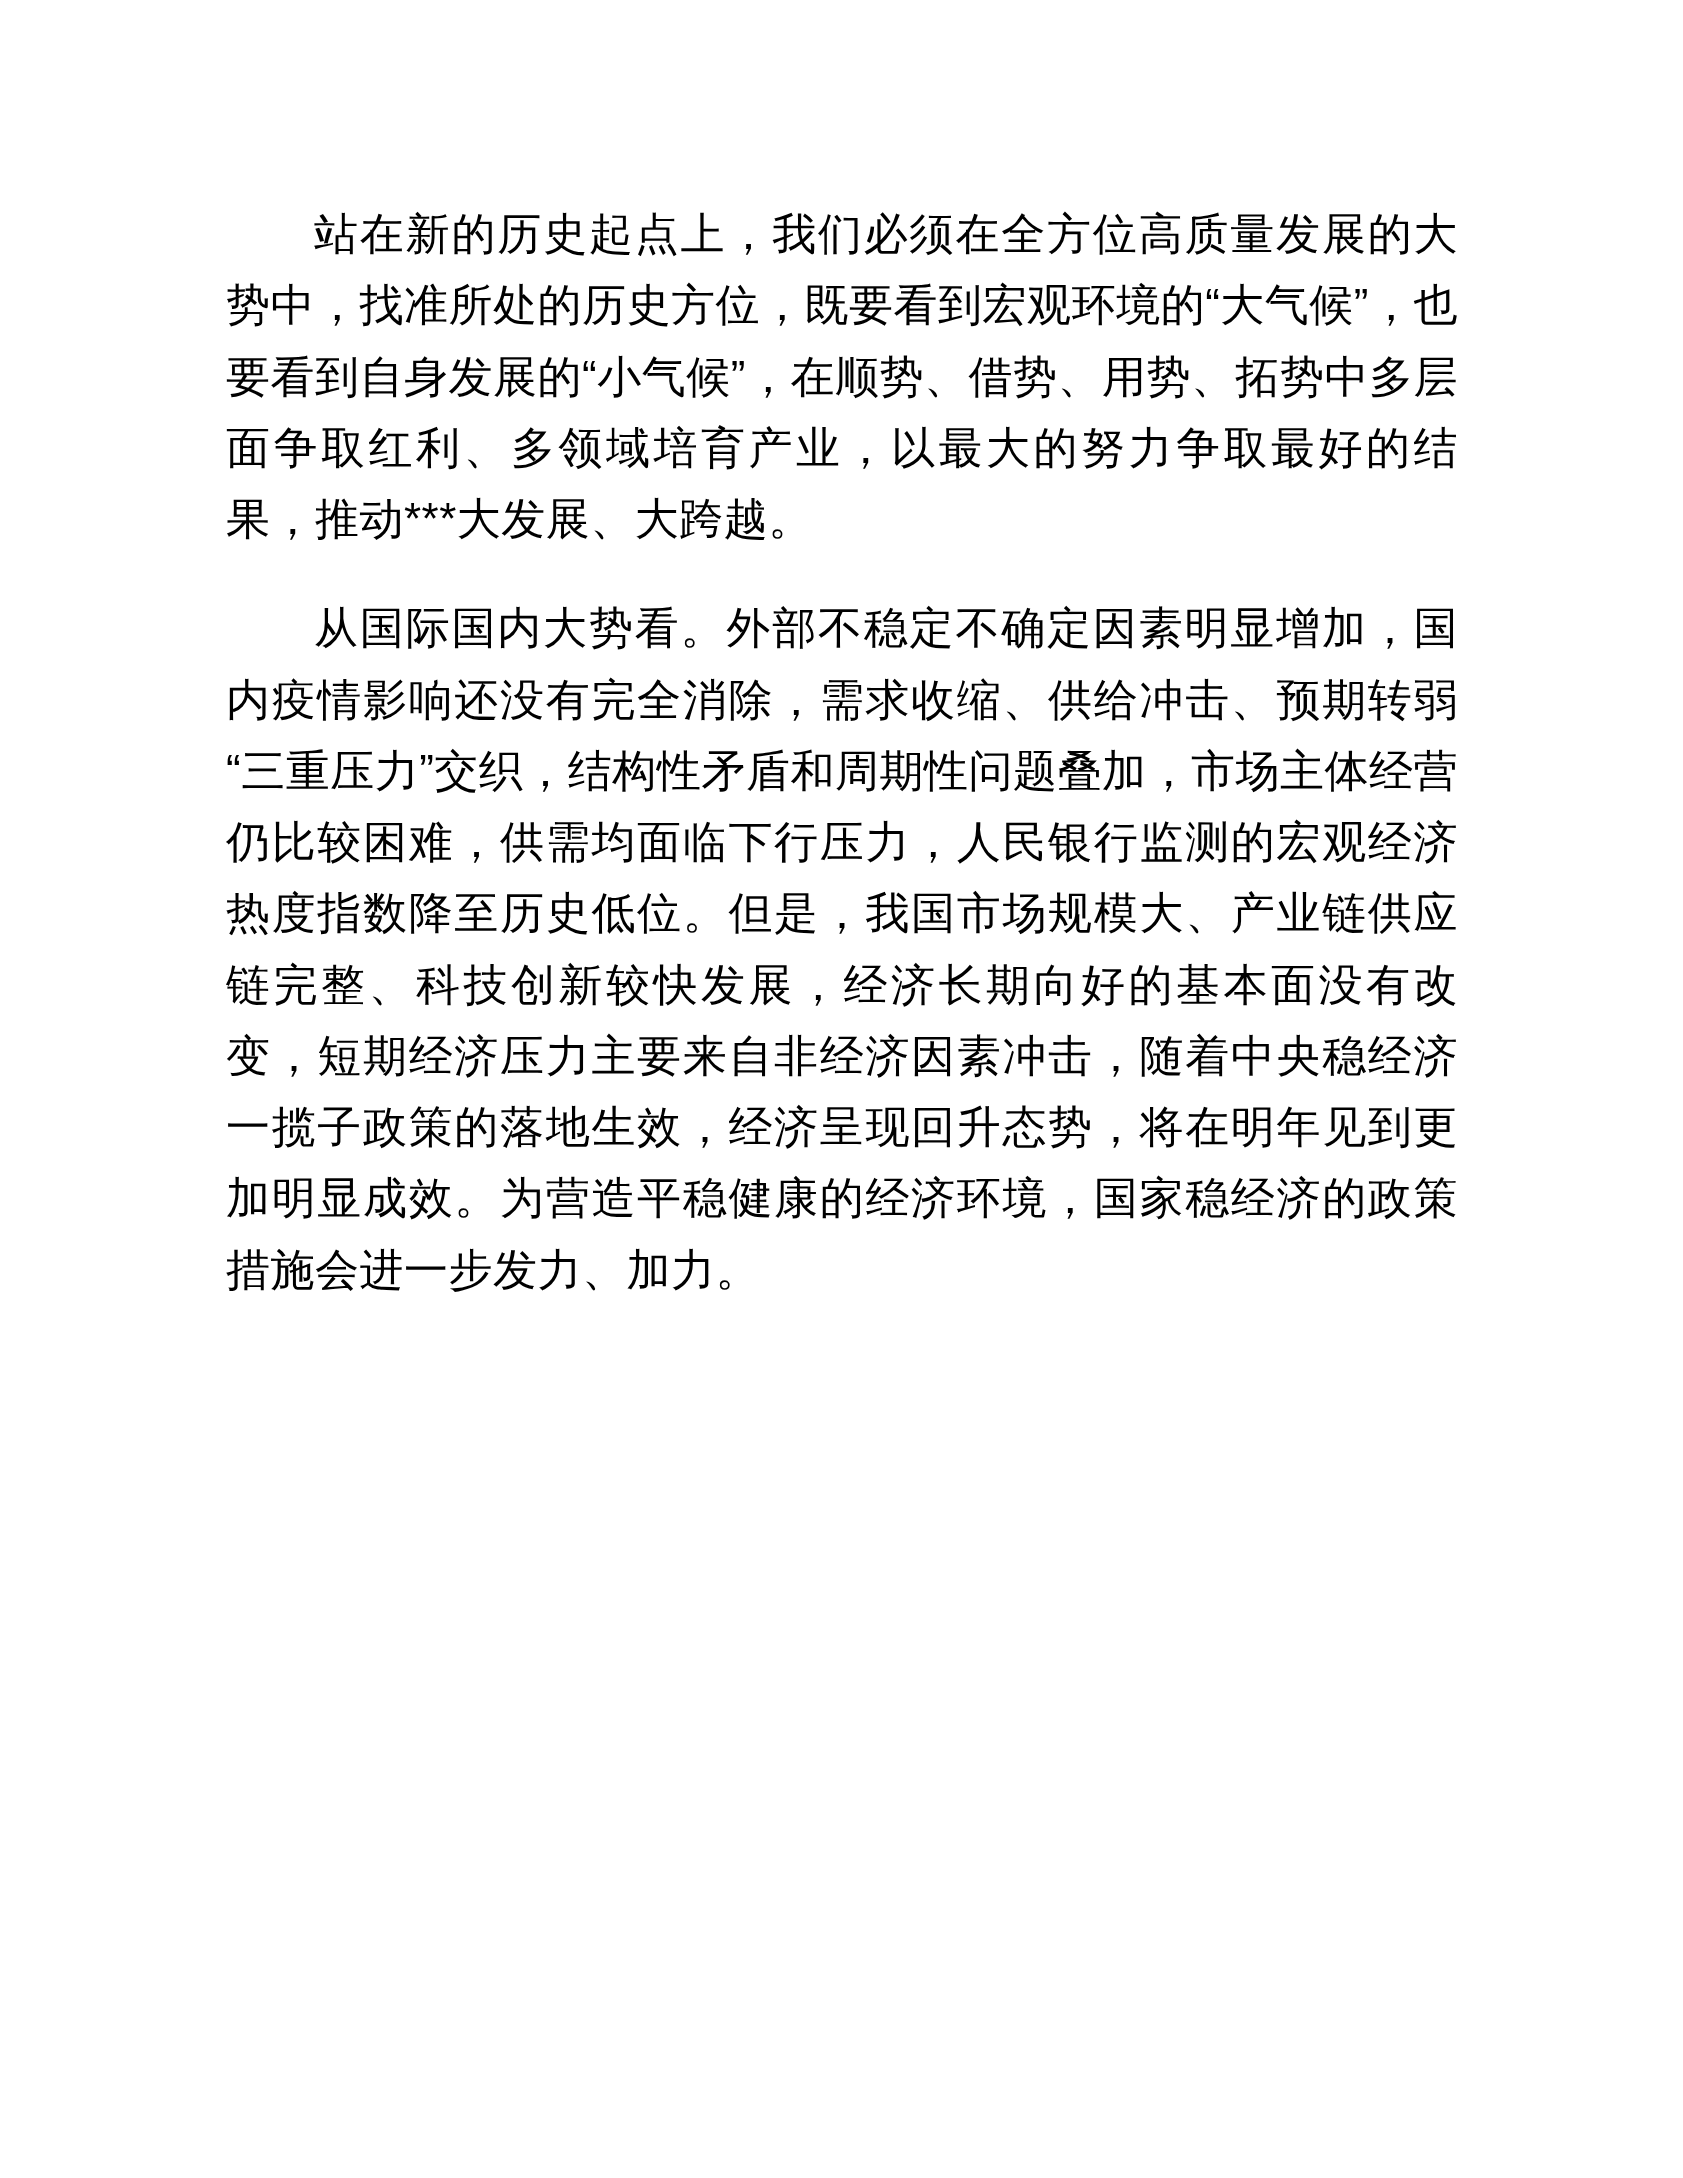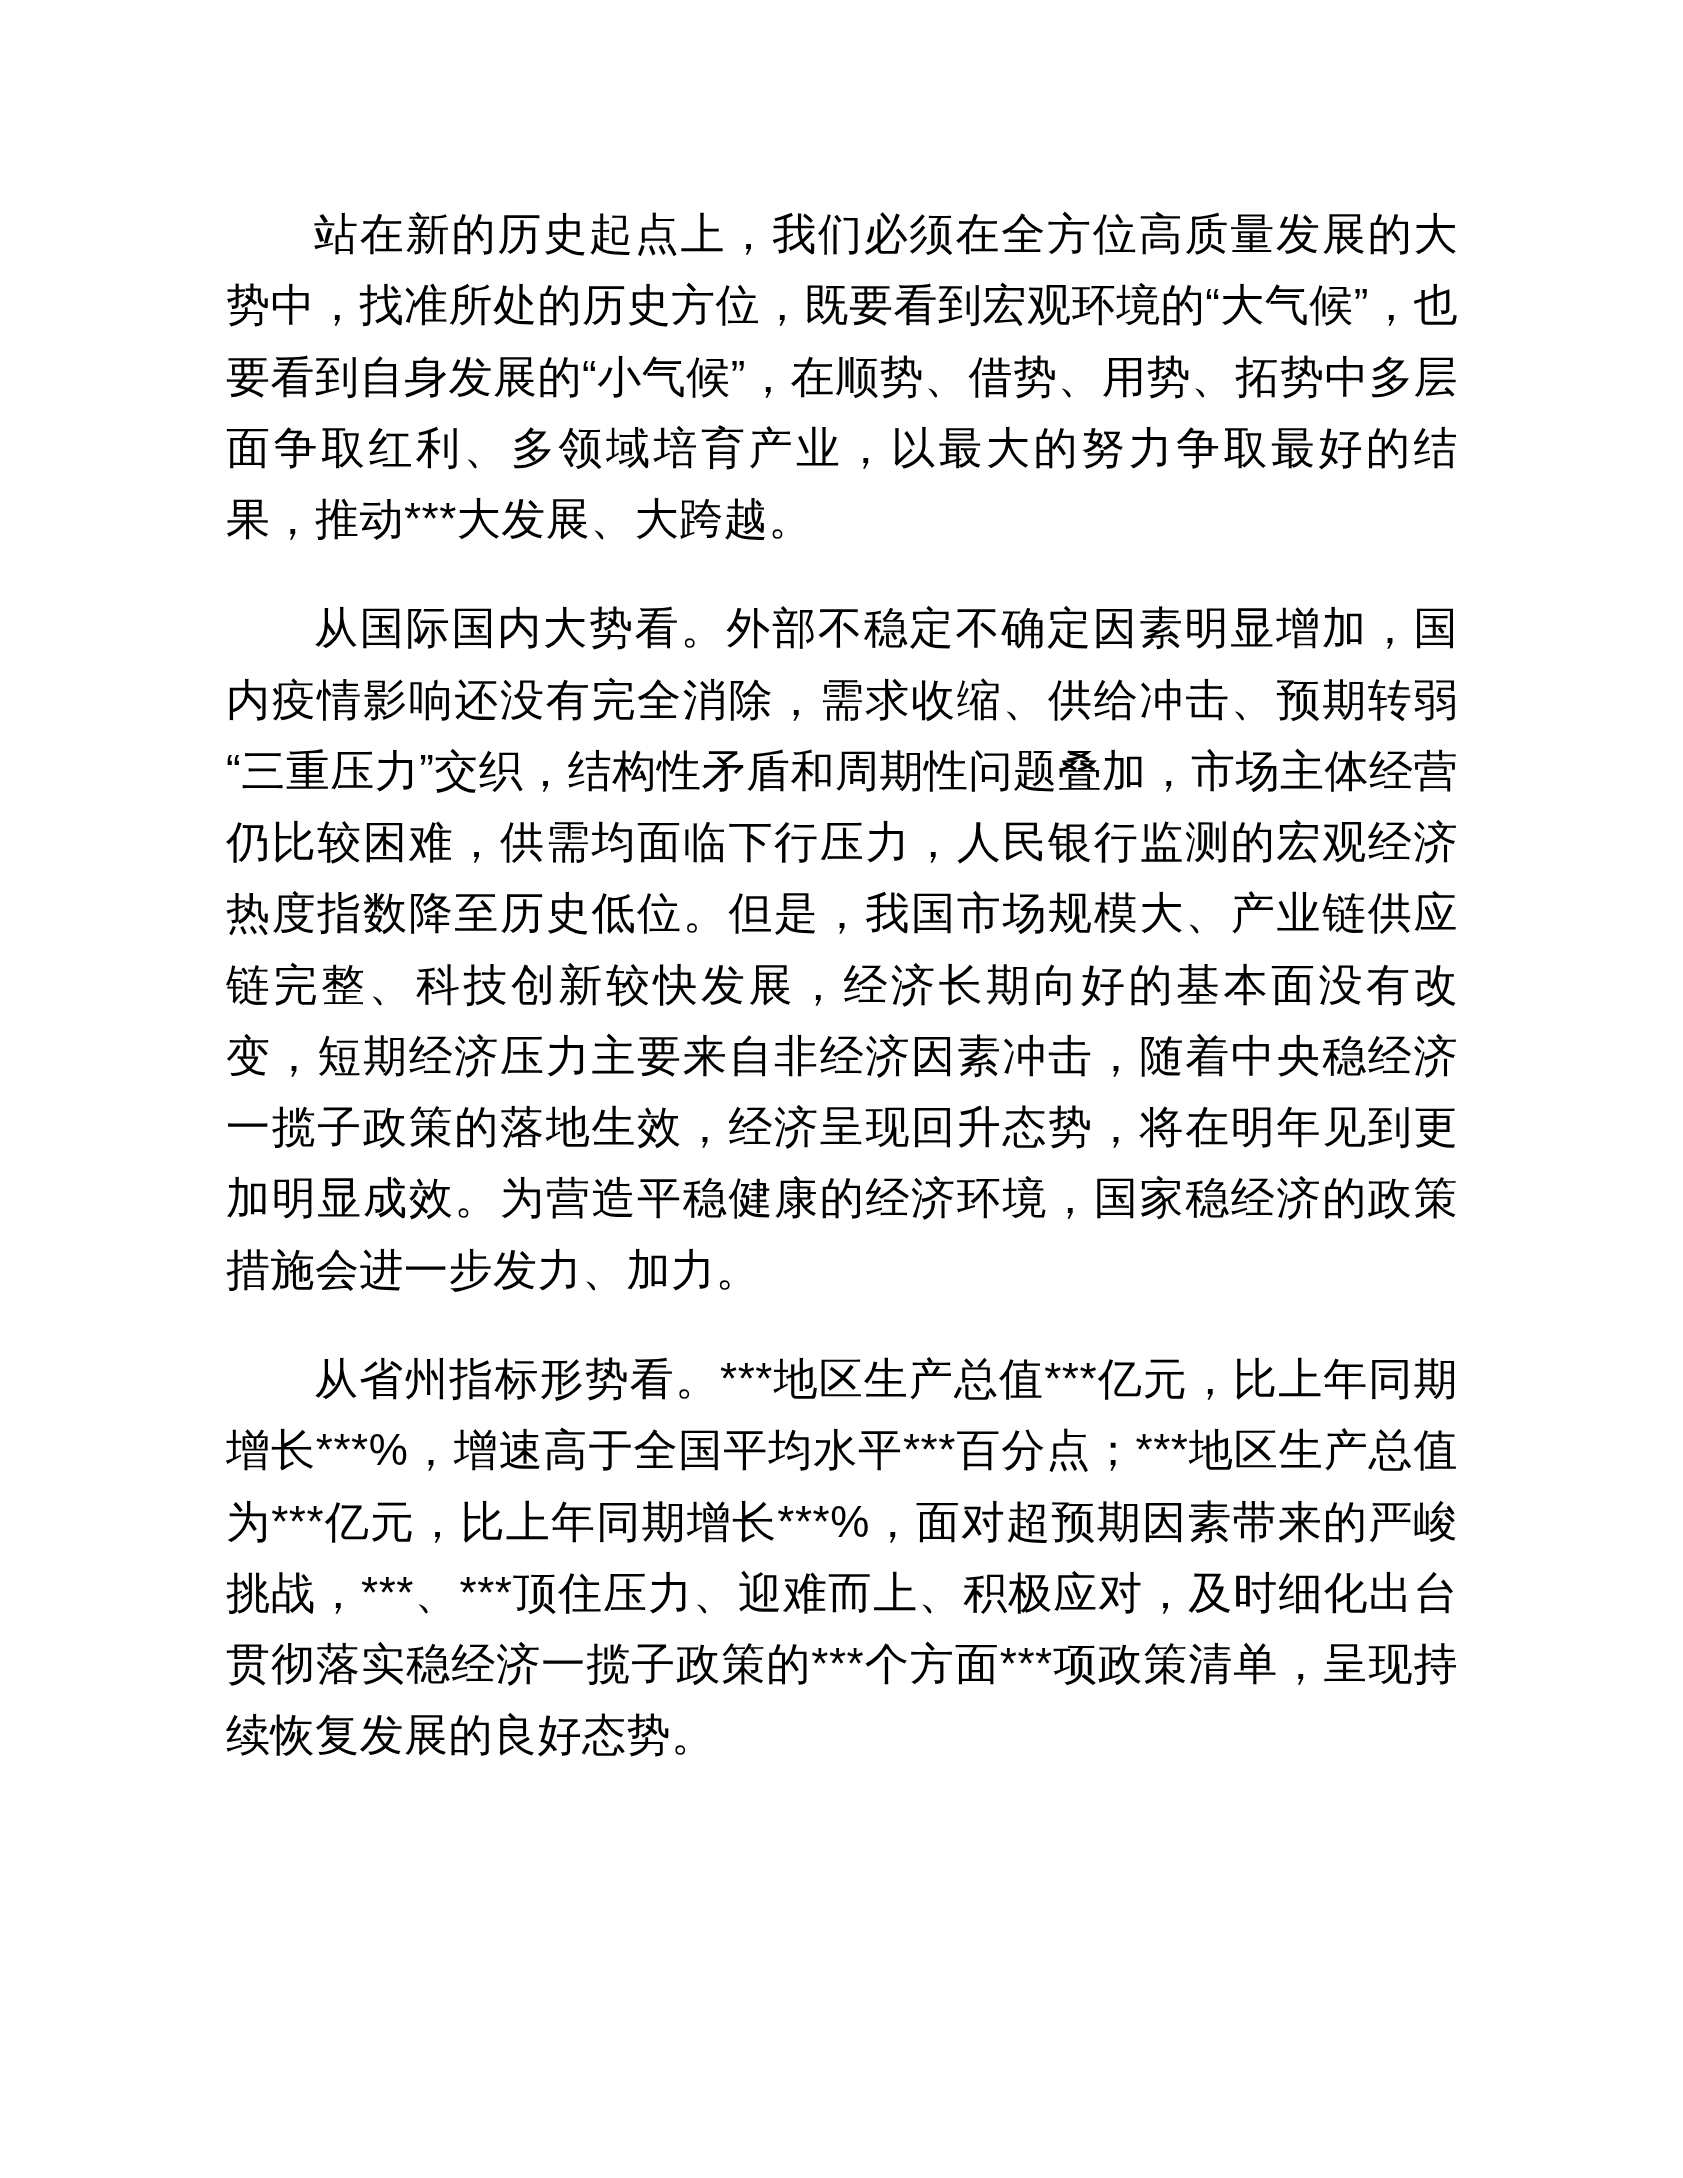--- a/index.html
+++ b/index.html
@@ -39,16 +39,15 @@
     margin-bottom: 0;
   }
 </style>
 </head>
 <body>
 
 <div class="page">
   <div class="doc-body">
     <p class="para">站在新的历史起点上，我们必须在全方位高质量发展的大势中，找准所处的历史方位，既要看到宏观环境的“大气候”，也要看到自身发展的“小气候”，在顺势、借势、用势、拓势中多层面争取红利、多领域培育产业，以最大的努力争取最好的结果，推动***大发展、大跨越。</p>
     <p class="para">从国际国内大势看。外部不稳定不确定因素明显增加，国内疫情影响还没有完全消除，需求收缩、供给冲击、预期转弱“三重压力”交织，结构性矛盾和周期性问题叠加，市场主体经营仍比较困难，供需均面临下行压力，人民银行监测的宏观经济热度指数降至历史低位。但是，我国市场规模大、产业链供应链完整、科技创新较快发展，经济长期向好的基本面没有改变，短期经济压力主要来自非经济因素冲击，随着中央稳经济一揽子政策的落地生效，经济呈现回升态势，将在明年见到更加明显成效。为营造平稳健康的经济环境，国家稳经济的政策措施会进一步发力、加力。</p>
-    <p class="para">从省州指标形势看。***地区生产总值***亿元，比上年同期增长***%，增速高于全国平均水平***百分点；***地区生产总值为***亿元，比上年同期增长***%，面对超预期因素带来的严峻挑战，***、***顶住压力、迎难而上、积极应对，及时细化出台贯彻落实稳经济一揽子政策的***个方面***项政策清单，呈现持续恢复发展的良好态势。</p>
   </div>
 </div>
 
 
 </body></html>

